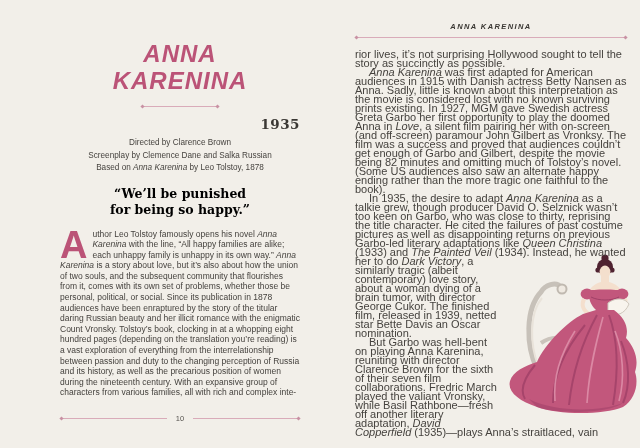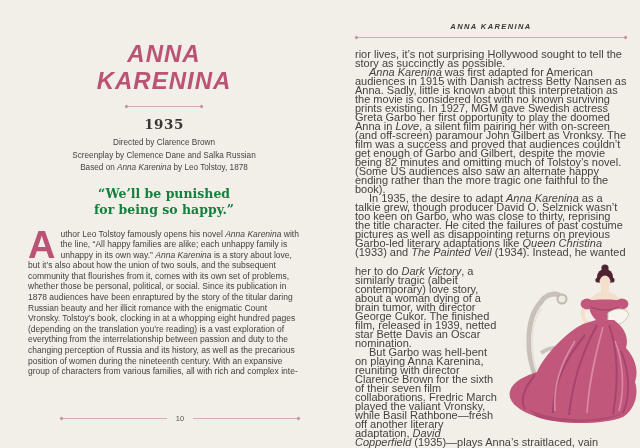--- a/index.html
+++ b/index.html
@@ -5,49 +5,49 @@
   * { margin:0; padding:0; box-sizing:border-box; }
   html,body { width:640px; height:448px; }
   body { font-family:"Liberation Sans", sans-serif; }
 
   .spread {
     position:relative; width:640px; height:448px;
     background:#f2efe9; overflow:hidden;
     color:#45423e;
   }
   .page { position:absolute; top:0; height:332px; }
-  .page-left  { left:0;   width:320px; padding:40px 20px 0 28px; }
+  .page-left  { left:0;   width:320px; padding:40px 20px 0 60px; }
   .page-right { left:320px; width:320px; padding:0 13px 0 35px; }
 
   
   .lp-title {
     text-align:center; color:#bb5377;
     font-weight:bold; font-style:italic;
     font-size:24px; line-height:27px; letter-spacing:1px;
   }
   .ornament-rule { display:flex; align-items:center; }
   .ornament-rule .bar { flex:1; height:1px; background:#d9abb9; }
   .ornament-rule .diamond {
     width:3px; height:3px; background:#c891a3; transform:rotate(45deg); flex:0 0 auto;
   }
   .lp-divider { width:78px; margin:11px auto 0 auto; }
 
   .lp-year {
-    margin-top:8px; text-align:center;
+    margin-top:8px; text-align:right;
     font-family:"DejaVu Serif", serif; font-weight:bold;
     font-size:13.5px; color:#3a3733; letter-spacing:0.5px;
   }
   .lp-credits { margin-top:5px; text-align:center; }
   .lp-credits .credit-line {
     font-size:8.2px; line-height:12.5px; font-weight:normal; color:#46433f;
   }
   .lp-quote {
     margin-top:11px; text-align:center;
     font-family:"DejaVu Serif", serif; font-weight:bold;
-    font-size:12.5px; line-height:16px; color:#15803d;
+    font-size:12.5px; line-height:16px; color:#000000;
   }
   .lp-body {
     margin-top:11px;
     font-size:8.5px; line-height:10.6px; color:#45423e; text-align:left;
   }
   .dropcap {
     float:left; color:#bb5377; font-weight:bold;
     font-size:38px; line-height:30px; margin:1px 5px 0 0;
   }
   i { font-style:italic; }
@@ -56,21 +56,21 @@
   .rp-header {
     margin-top:22px; text-align:center;
     font-weight:bold; font-style:italic; font-size:7.5px;
     letter-spacing:1.4px; color:#3a3733; text-transform:uppercase;
   }
   .rp-rule { margin-top:5px; }
   .rp-body { margin-top:11px; font-size:11px; line-height:9px; }
   .rp-body p { margin:0; }
   .indent { text-indent:14px; }
 
-  .wrap-zone { overflow:visible;margin-top:10px; }
+  .wrap-zone { overflow:visible; }
   .illustration-float {
     float:right; width:132px; height:168px;
     margin:-4px -10px 0 6px;
   }
 
   
   .pagefoot {
     position:absolute; top:414px;
     display:flex; gap:9px;
   }

